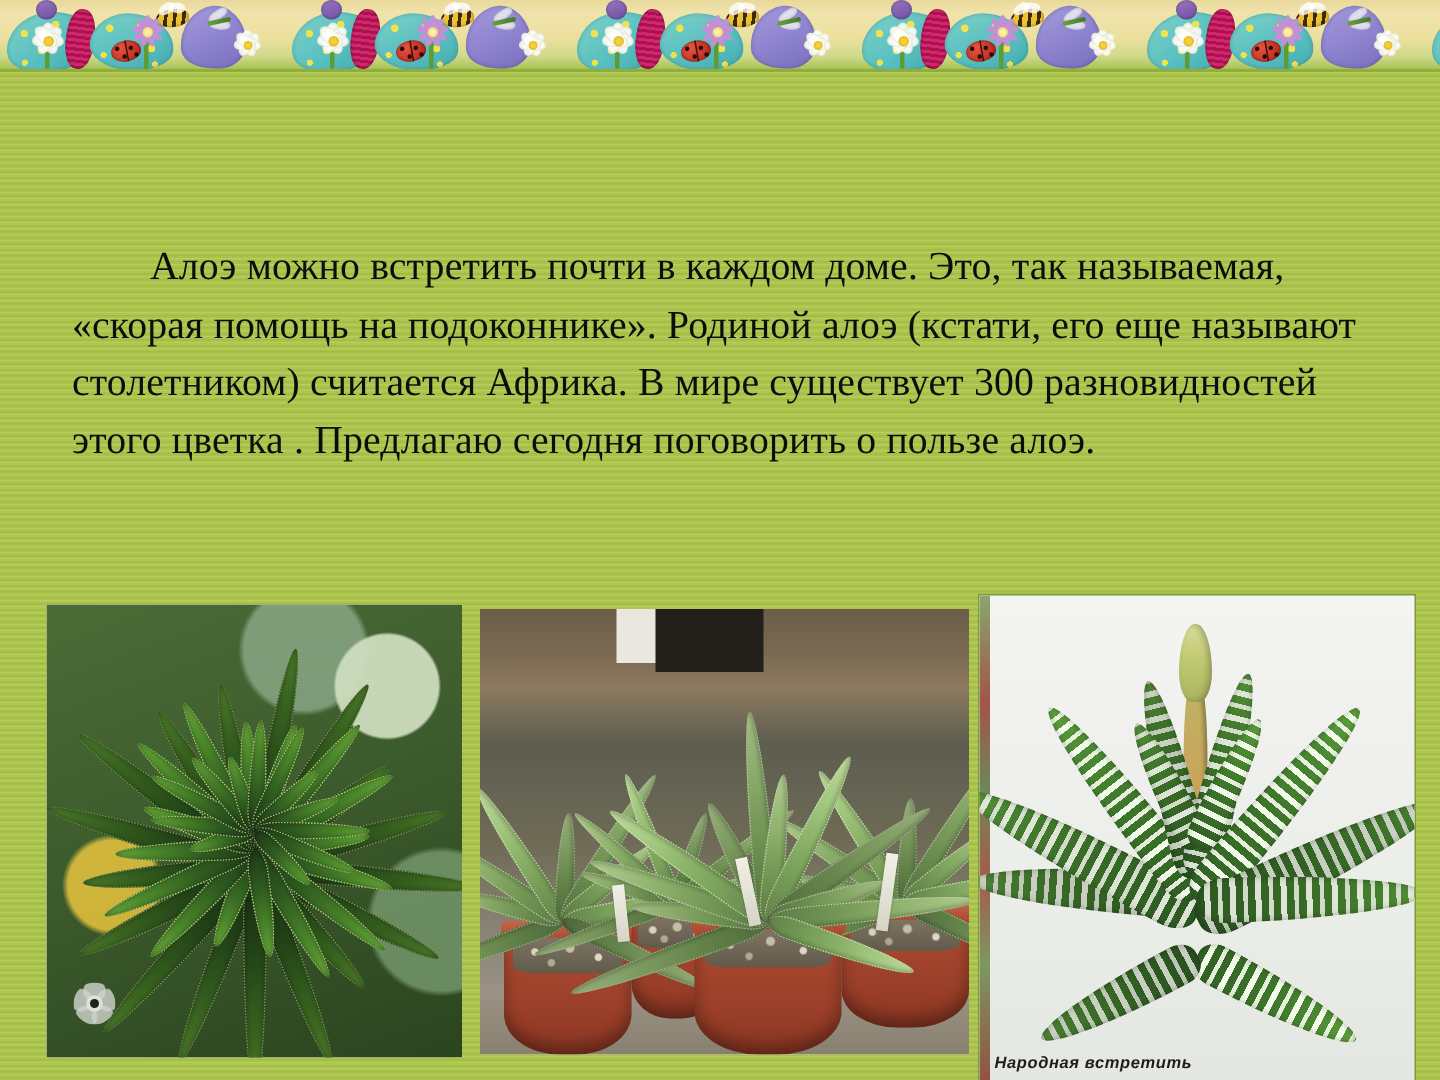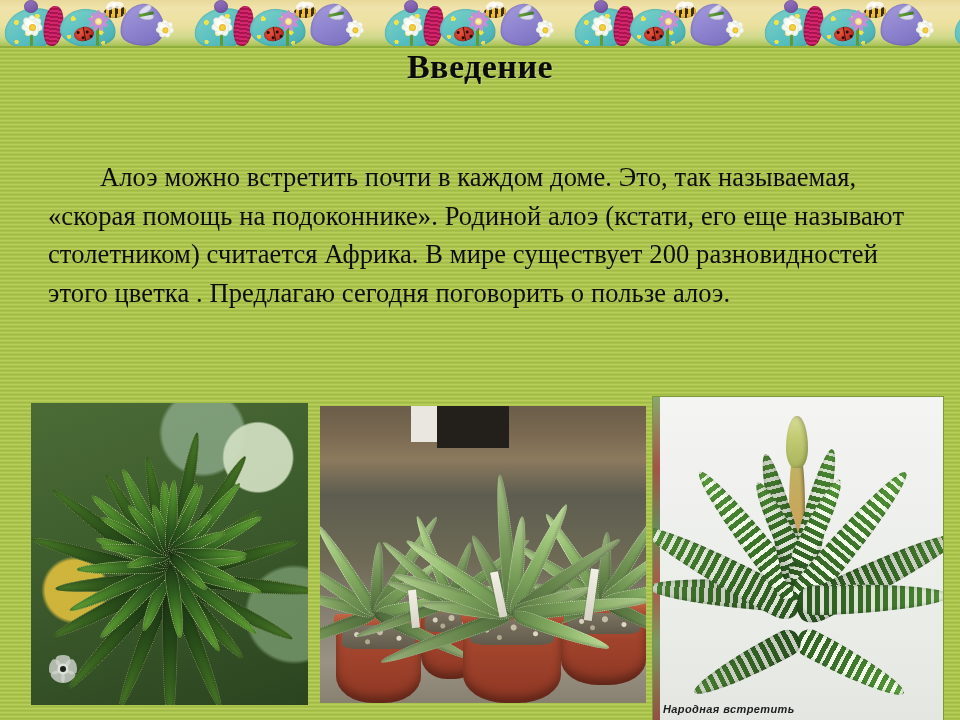--- a/index.html
+++ b/index.html
@@ -682,23 +682,22 @@
             <b></b>
           </div>
         </div>
         <div class="motif" style="left: 950px; width: 190px;">
           <div class="grass" style="width: 190px;"></div>
           <div class="bfly-teal" style="left: 4px; top: 8px; width: 60px; height: 40px; transform: rotate(-8deg);"></div>
         </div>
       </div>
   </div>
 
-  <div id="title">Введение</div>
-
-  <div id="body-text">Алоэ можно встретить почти в каждом доме. Это, так называемая, «скорая помощь на подоконнике». Родиной алоэ (кстати, его еще  называют столетником) считается Африка.  В мире существует  200 разновидностей этого цветка . Предлагаю сегодня поговорить о  пользе алоэ.</div>
+
+  <div id="body-text">Алоэ можно встретить почти в каждом доме. Это, так называемая, «скорая помощь на подоконнике». Родиной алоэ (кстати, его еще  называют столетником) считается Африка.  В мире существует  300 разновидностей этого цветка . Предлагаю сегодня поговорить о  пользе алоэ.</div>
 
   <div class="photo" id="photo-1">
     <div class="inner" id="p1bg"></div>
     <div id="p1-leaves">
         <div class="leaf1" style="height: 105px; width: 16px; top: 58%; margin-left: -8px; margin-top: -105px; transform: rotate(-180deg); filter: brightness(0.72);"></div>
         <div class="leaf1" style="height: 138.557px; width: 16px; top: 58%; margin-left: -8px; margin-top: -138.557px; transform: rotate(-158.824deg); filter: brightness(0.72);"></div>
         <div class="leaf1" style="height: 149.716px; width: 16px; top: 58%; margin-left: -8px; margin-top: -149.716px; transform: rotate(-137.647deg); filter: brightness(0.72);"></div>
         <div class="leaf1" style="height: 131.03px; width: 16px; top: 58%; margin-left: -8px; margin-top: -131.03px; transform: rotate(-116.471deg); filter: brightness(0.72);"></div>
         <div class="leaf1" style="height: 115.03px; width: 16px; top: 58%; margin-left: -8px; margin-top: -115.03px; transform: rotate(-95.2941deg); filter: brightness(0.72);"></div>
         <div class="leaf1" style="height: 144.395px; width: 16px; top: 58%; margin-left: -8px; margin-top: -144.395px; transform: rotate(-74.1176deg); filter: brightness(0.72);"></div>

